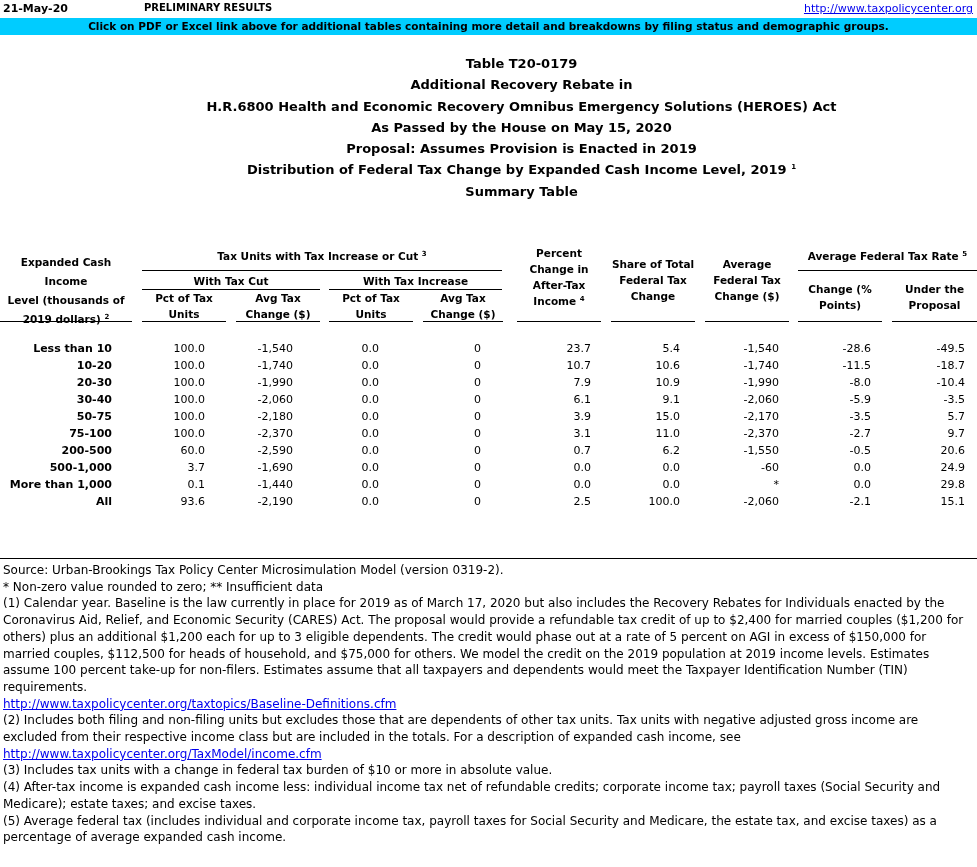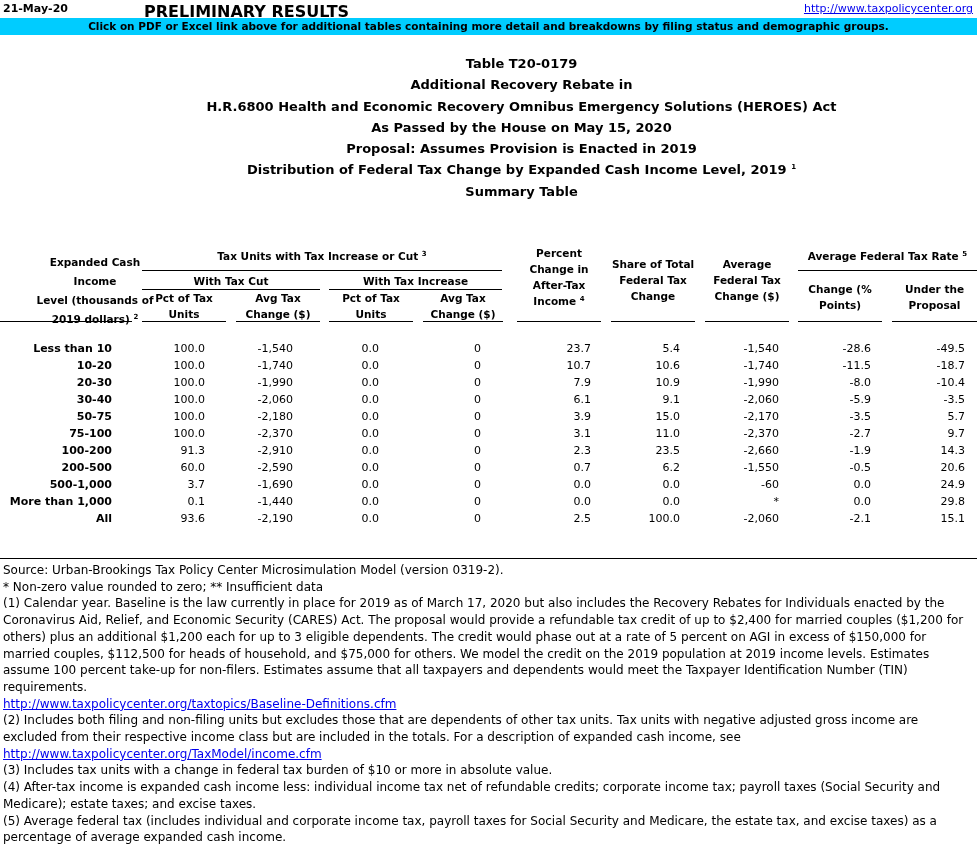--- a/index.html
+++ b/index.html
@@ -3,21 +3,21 @@
 <meta charset="utf-8">
 <style>
   html, body { margin: 0; padding: 0; background: #ffffff; }
   body {
     width: 977px; height: 867px; overflow: hidden;
     font-family: "DejaVu Sans", "Liberation Sans", sans-serif;
     color: #000; font-size: 11px; position: relative;
   }
   .topbar { position: absolute; top: 0; left: 0; width: 977px; height: 18px; }
   .date { position: absolute; left: 3px; top: 2px; font-weight: bold; font-size: 11px; }
-  .prelim { position: absolute; left: 144px; top: 2px; font-weight: bold; font-size: 16px; }
+  .prelim { position: absolute; left: 144px; top: 2px; font-weight: bold; font-size: 10px; }
   .toplink { position: absolute; right: 4px; top: 2px; color: #0000ee; text-decoration: underline; font-size: 11px; }
   .banner {
     position: absolute; top: 18px; left: 0; width: 977px; height: 17px;
     background: #00ccff; text-align: center; font-weight: bold; font-size: 10.5px; line-height: 17px;
   }
   .titles { position: absolute; top: 53px; left: 0; width: 977px; text-align: center; padding-left: 33px; }
   .titles div { font-weight: bold; font-size: 13px; height: 21.3px; line-height: 21px; }
   sup { font-size: 7px; vertical-align: top; position: relative; top: -2px; }
 
   .hdr { position: absolute; font-weight: bold; font-size: 10.5px; text-align: center; line-height: 16px; }
@@ -48,21 +48,21 @@
 <div class="titles">
   <div>Table T20-0179</div>
   <div>Additional Recovery Rebate in</div>
   <div>H.R.6800 Health and Economic Recovery Omnibus Emergency Solutions (HEROES) Act</div>
   <div>As Passed by the House on May 15, 2020</div>
   <div>Proposal: Assumes Provision is Enacted in 2019</div>
   <div><span>Distribution of Federal Tax Change by Expanded Cash Income Level, 2019</span> <sup>1</sup></div>
   <div>Summary Table</div>
 </div>
 
-<div class="hdr" style="left:0;top:253px;width:132px;line-height:19px;margin-left:29px;">
+<div class="hdr" style="left:0;top:253px;width:132px;line-height:19px;">
   <div>Expanded Cash Income</div>
   <div>Level (thousands of</div>
   <div><span>2019 dollars)</span> <sup>2</sup></div>
 </div>
 <div class="rule" style="left:0;top:321px;width:132px;"></div>
 
 <div class="hdr" style="left:142px;top:248px;width:360px;">
   <span>Tax Units with Tax Increase or Cut</span> <sup>3</sup>
 </div>
 <div class="rule" style="left:142px;top:270px;width:360px;"></div>
@@ -196,32 +196,20 @@
         <td class="lbl">75-100</td>
         <td class="c1">100.0</td>
         <td class="c2">-2,370</td>
         <td class="c3">0.0</td>
         <td class="c4">0</td>
         <td class="c5">3.1</td>
         <td class="c6">11.0</td>
         <td class="c7">-2,370</td>
         <td class="c8">-2.7</td>
         <td class="c9">9.7</td>
-      </tr>
-      <tr>
-        <td class="lbl">100-200</td>
-        <td class="c1">91.3</td>
-        <td class="c2">-2,910</td>
-        <td class="c3">0.0</td>
-        <td class="c4">0</td>
-        <td class="c5">2.3</td>
-        <td class="c6">23.5</td>
-        <td class="c7">-2,660</td>
-        <td class="c8">-1.9</td>
-        <td class="c9">14.3</td>
       </tr>
       <tr>
         <td class="lbl">200-500</td>
         <td class="c1">60.0</td>
         <td class="c2">-2,590</td>
         <td class="c3">0.0</td>
         <td class="c4">0</td>
         <td class="c5">0.7</td>
         <td class="c6">6.2</td>
         <td class="c7">-1,550</td>

